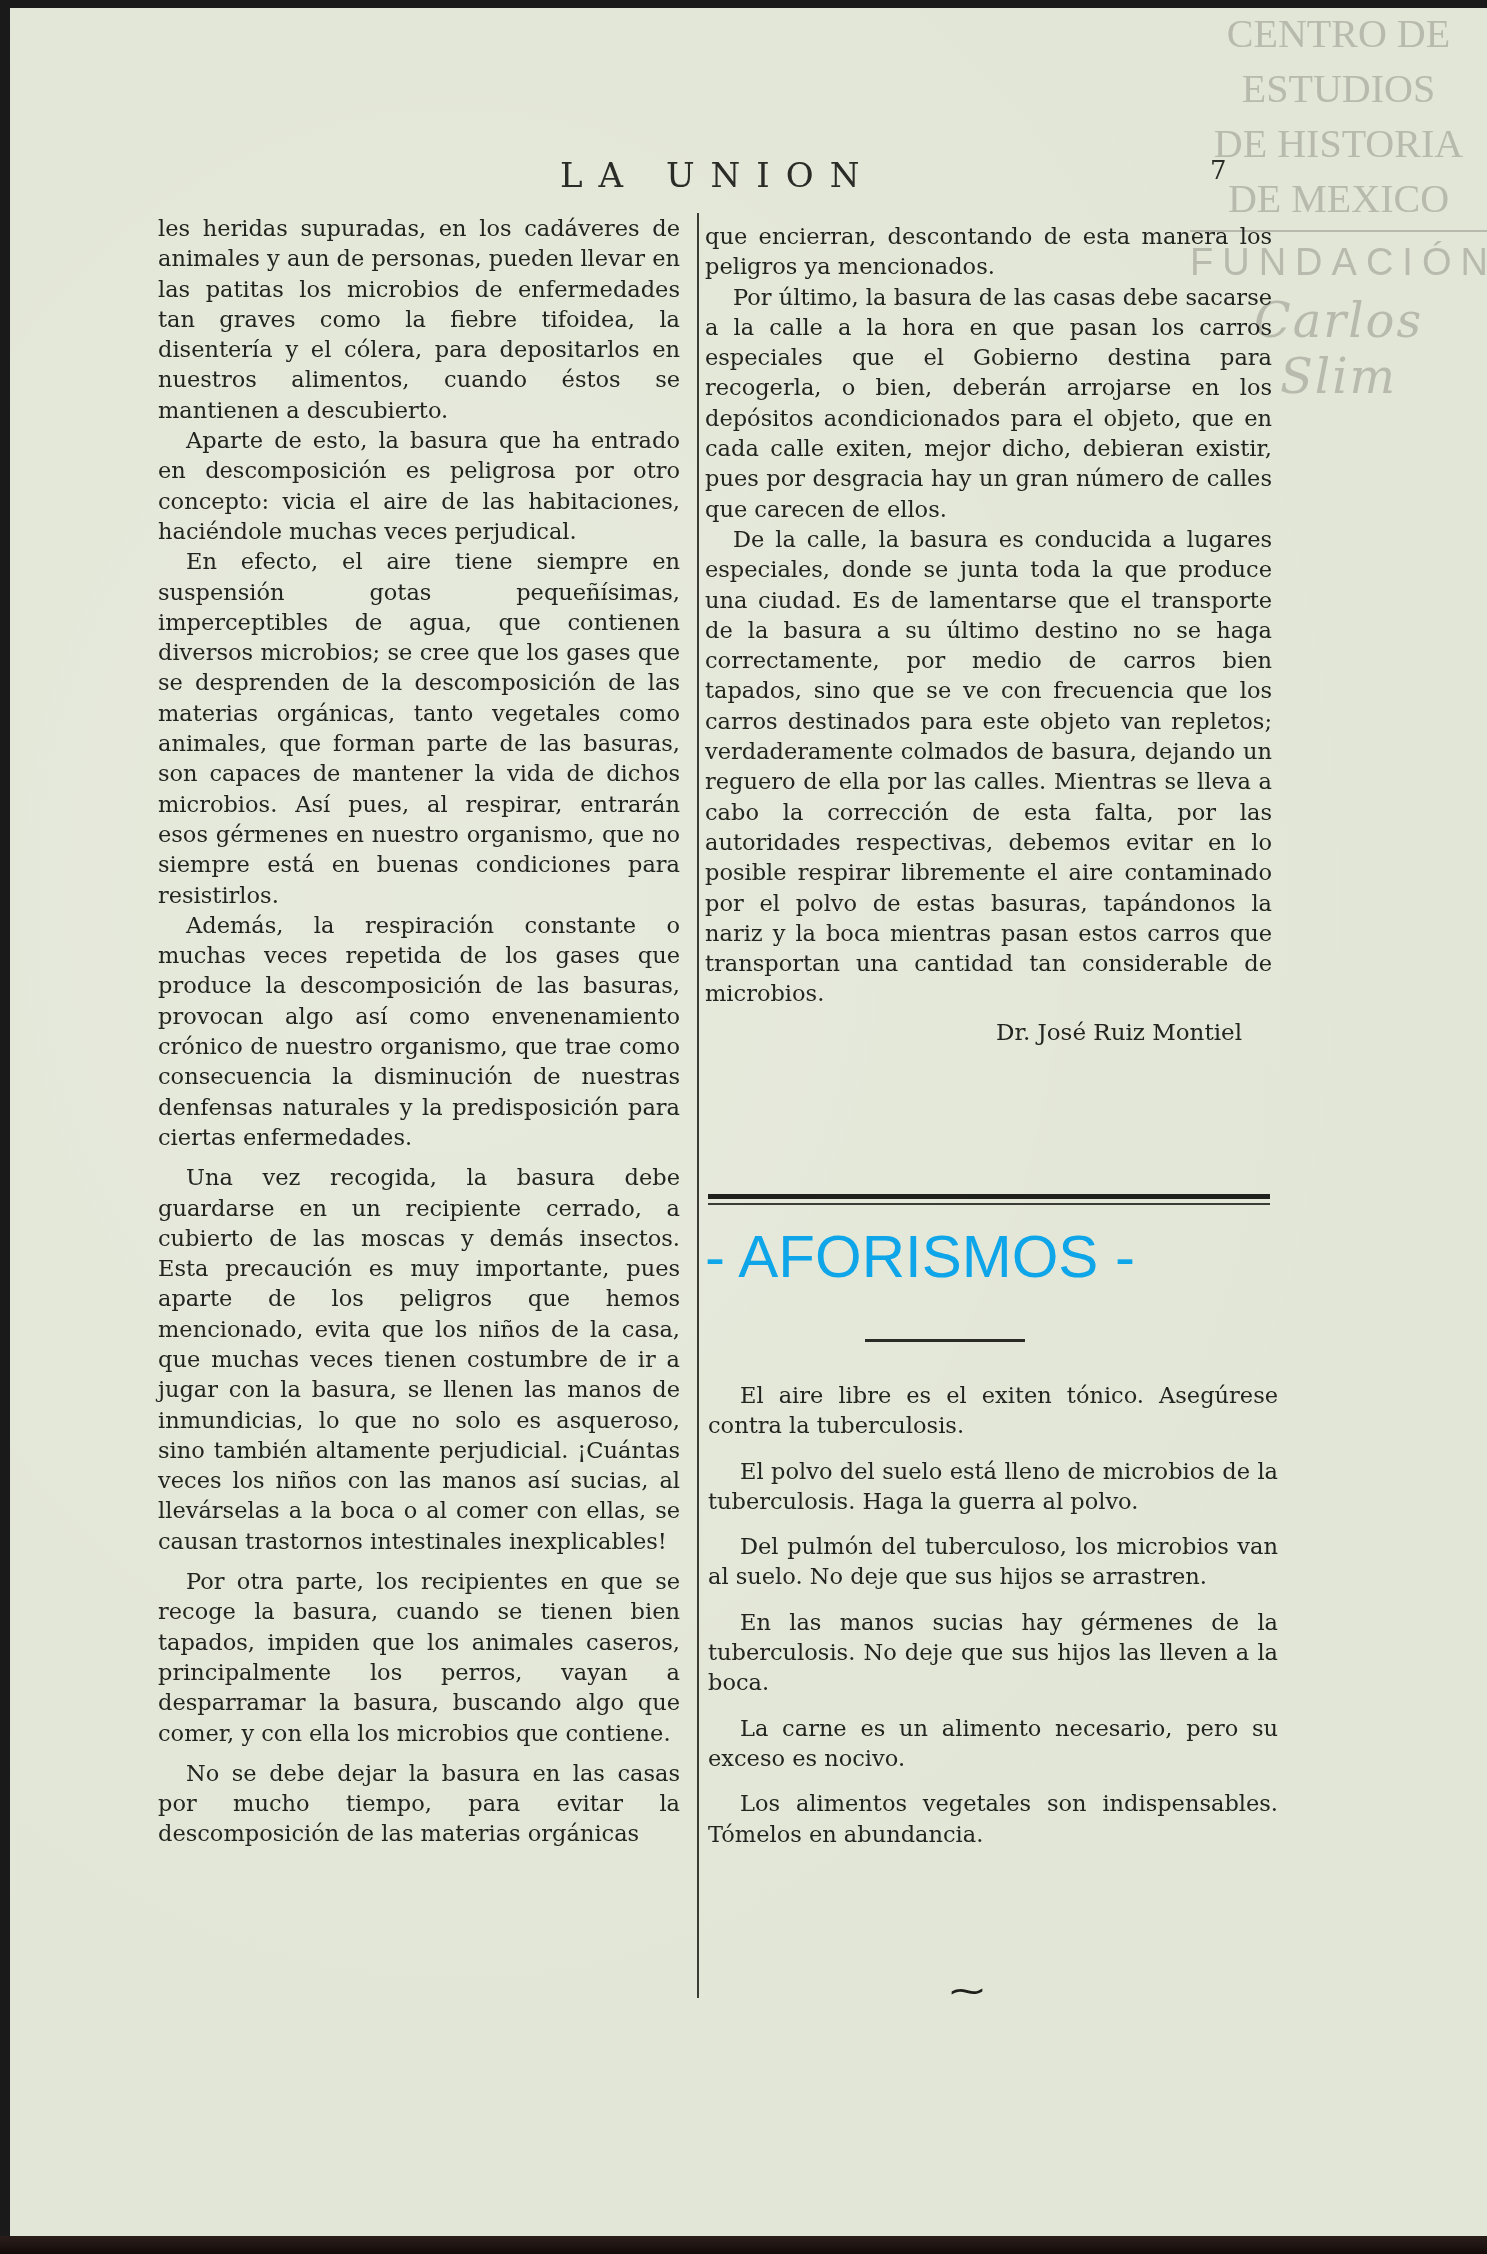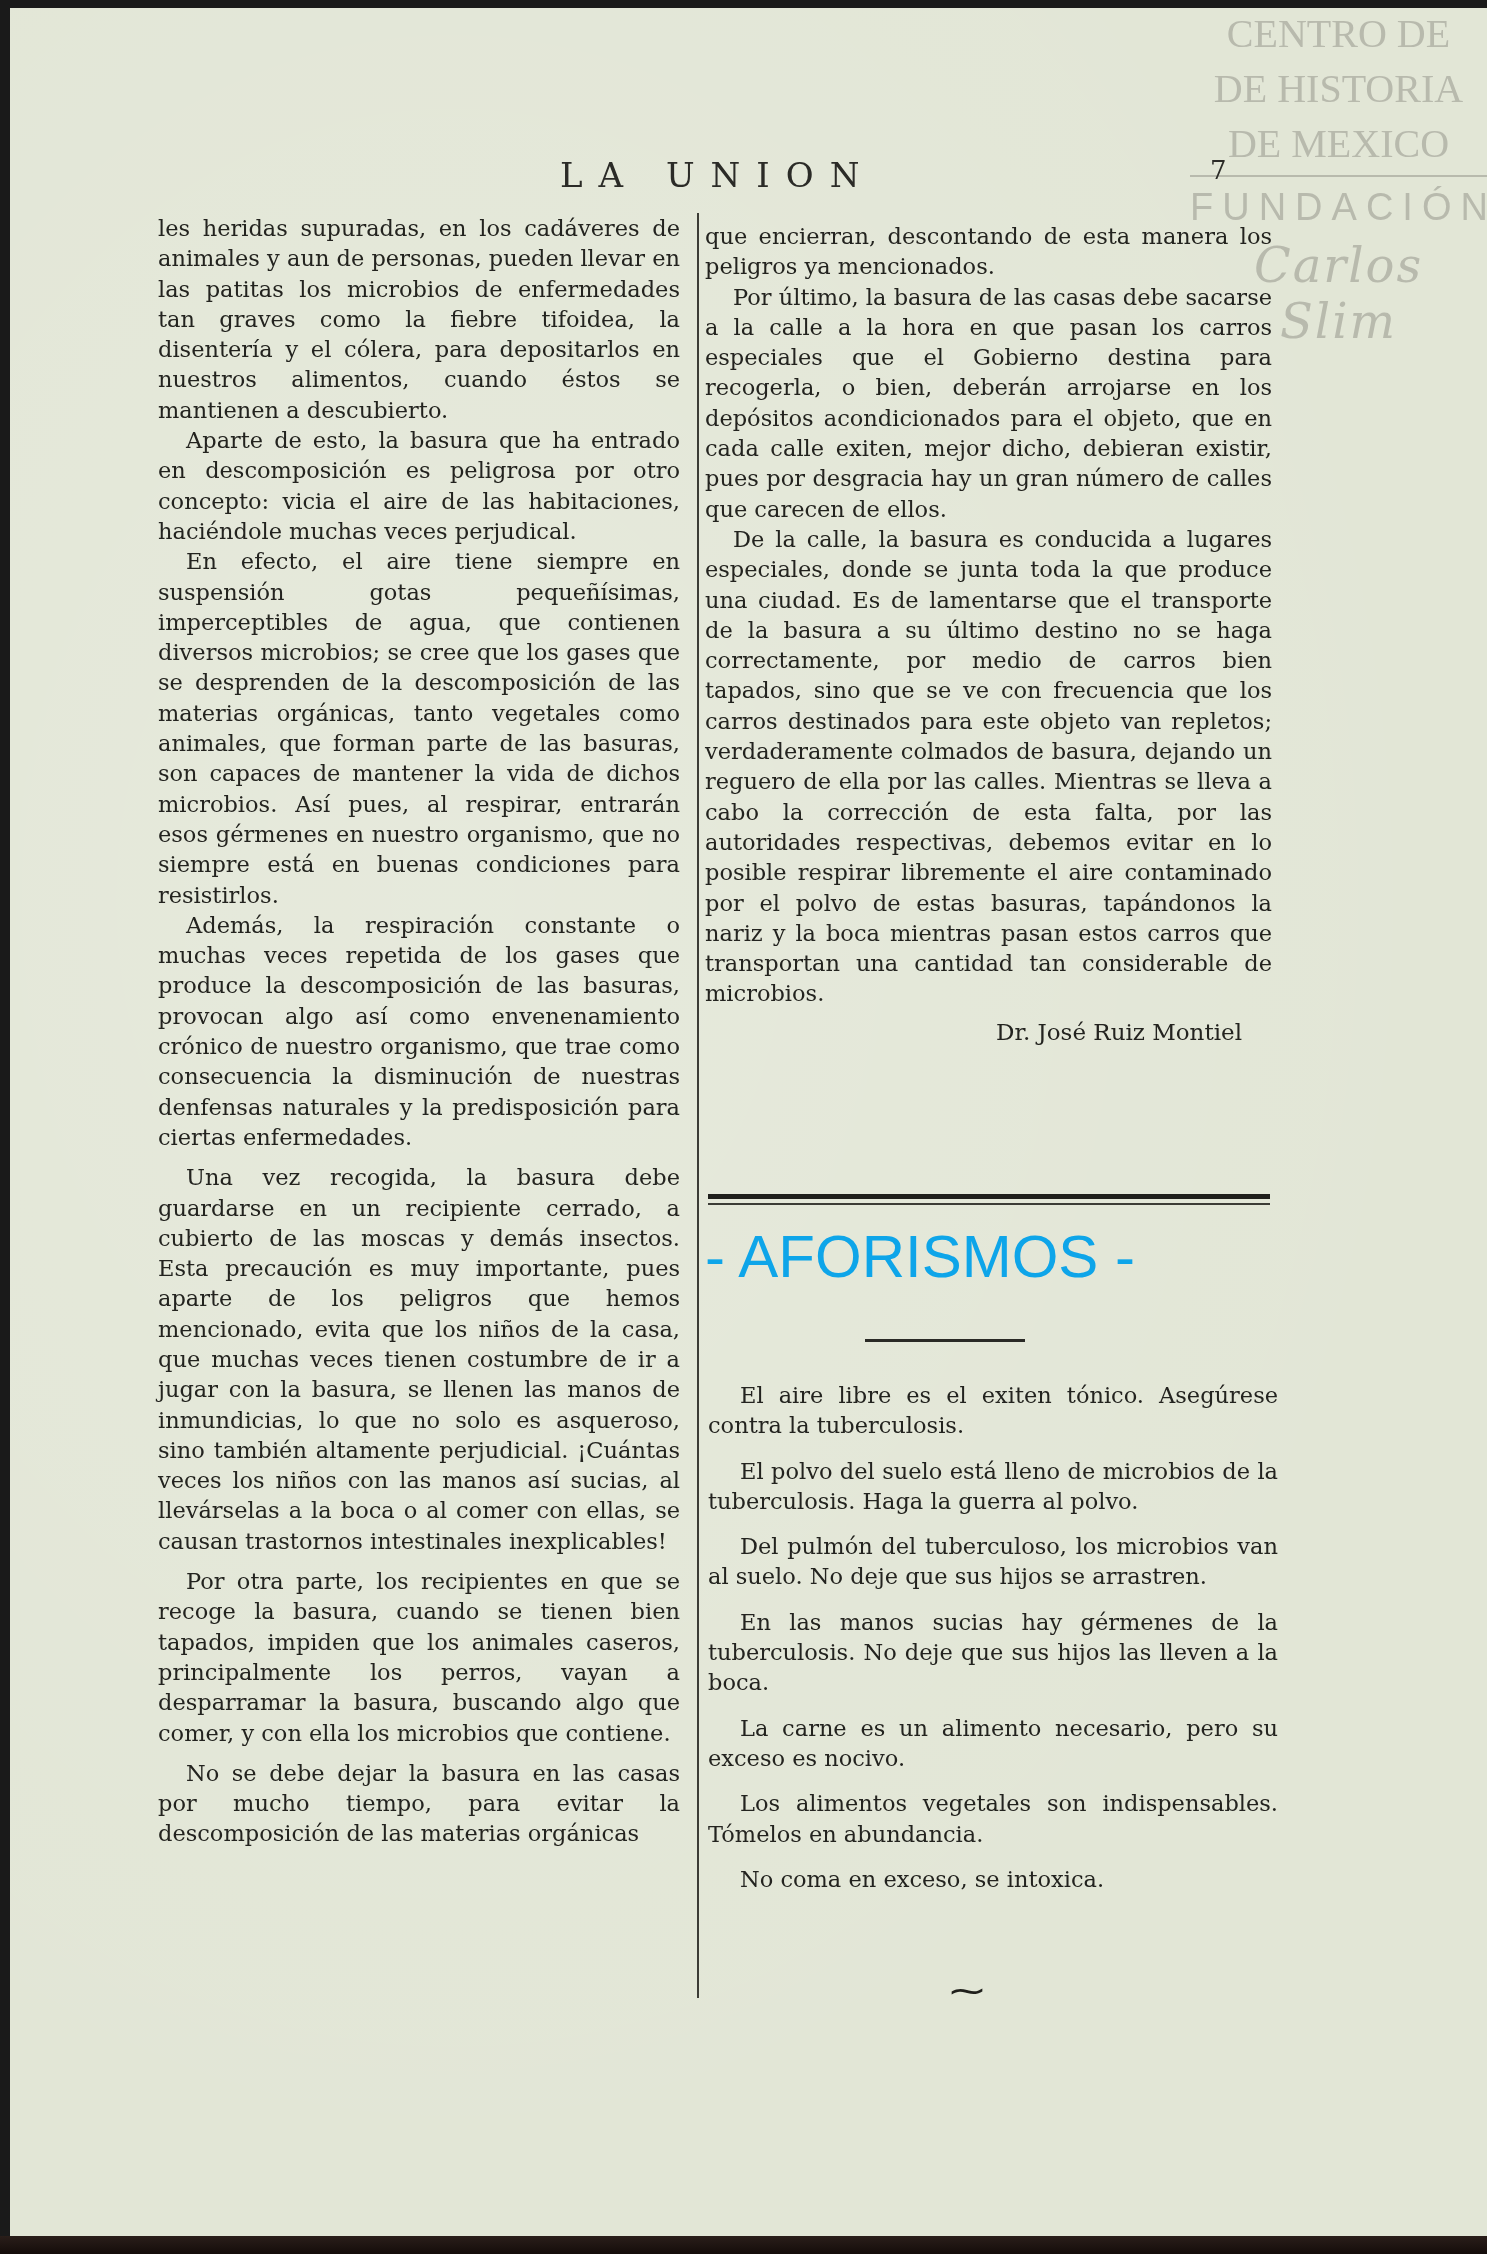--- a/index.html
+++ b/index.html
@@ -75,20 +75,21 @@
   }
 </style>
 </head>
 <body>
 
 <div class="page">
 </div>
 
 <div class="watermark">
   <div class="wm-line">CENTRO DE</div>
+  <div class="wm-line">ESTUDIOS</div>
   <div class="wm-line">DE HISTORIA</div>
   <div class="wm-line">DE MEXICO</div>
   <div class="wm-rule"></div>
   <div class="wm-fundacion">FUNDACIÓN</div>
   <div class="wm-signature">Carlos Slim</div>
 </div>
 
 <div class="header-title">LA UNION</div>
 <div class="page-number">7</div>
 
@@ -119,18 +120,17 @@
 <div class="section-title">- AFORISMOS -</div>
 <div class="short-rule"></div>
 
 <div class="aphorisms">
   <p>El aire libre es el exiten tónico. Asegúrese contra la tuberculosis.</p>
   <p>El polvo del suelo está lleno de microbios de la tuberculosis. Haga la guerra al polvo.</p>
   <p>Del pulmón del tuberculoso, los microbios van al suelo. No deje que sus hijos se arrastren.</p>
   <p>En las manos sucias hay gérmenes de la tuberculosis. No deje que sus hijos las lleven a la boca.</p>
   <p>La carne es un alimento necesario, pero su exceso es nocivo.</p>
   <p>Los alimentos vegetales son indispensables. Tómelos en abundancia.</p>
-  <p>No coma en exceso, se intoxica.</p>
 </div>
 
 <div class="ornament">⁓</div>
 
 <div class="bottom-edge"></div>
 
 </body></html>

